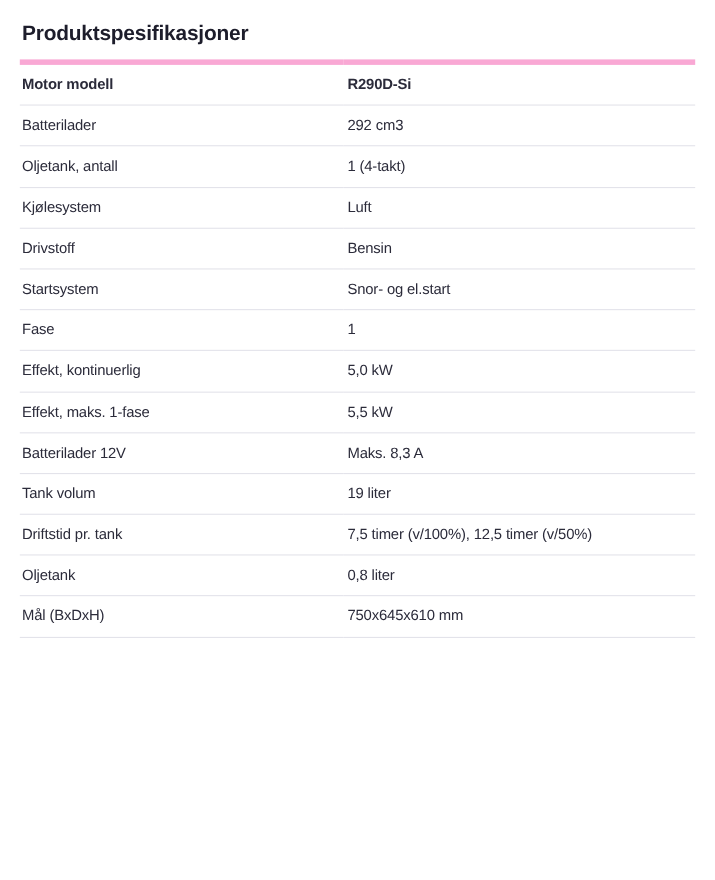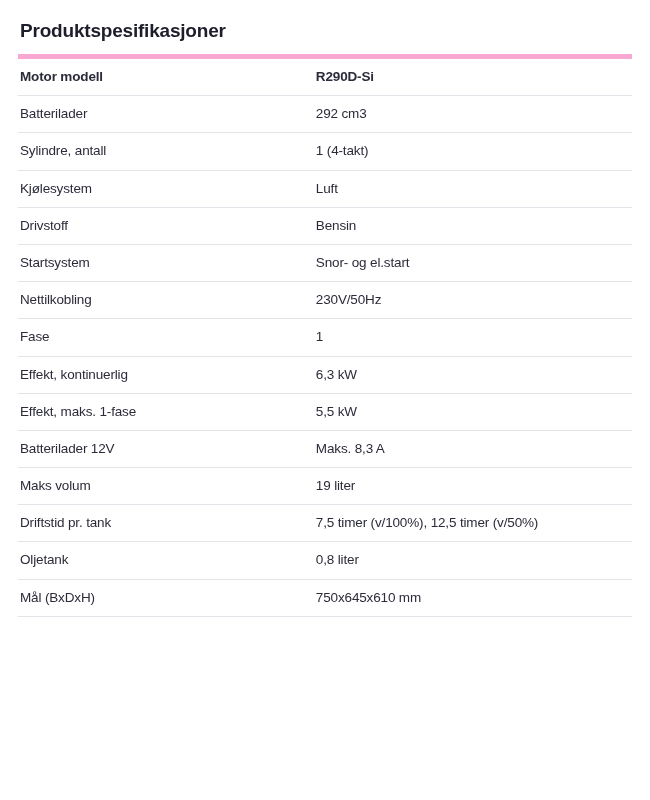--- a/index.html
+++ b/index.html
@@ -69,57 +69,53 @@
     <tbody>
         <tr>
           <td class="spec-label">Motor modell</td>
           <td class="spec-value">R290D-Si</td>
         </tr>
         <tr>
           <td class="spec-label">Batterilader</td>
           <td class="spec-value">292 cm3</td>
         </tr>
         <tr>
-          <td class="spec-label">Sylindre, antall</td>
+          <td class="spec-label">Oljetank, antall</td>
           <td class="spec-value">1 (4-takt)</td>
         </tr>
         <tr>
           <td class="spec-label">Kjølesystem</td>
           <td class="spec-value">Luft</td>
         </tr>
         <tr>
           <td class="spec-label">Drivstoff</td>
           <td class="spec-value">Bensin</td>
         </tr>
         <tr>
           <td class="spec-label">Startsystem</td>
           <td class="spec-value">Snor- og el.start</td>
         </tr>
         <tr>
-          <td class="spec-label">Nettilkobling</td>
-          <td class="spec-value">230V/50Hz</td>
-        </tr>
-        <tr>
           <td class="spec-label">Fase</td>
           <td class="spec-value">1</td>
         </tr>
         <tr>
           <td class="spec-label">Effekt, kontinuerlig</td>
-          <td class="spec-value">6,3 kW</td>
+          <td class="spec-value">5,0 kW</td>
         </tr>
         <tr>
           <td class="spec-label">Effekt, maks. 1-fase</td>
           <td class="spec-value">5,5 kW</td>
         </tr>
         <tr>
           <td class="spec-label">Batterilader 12V</td>
           <td class="spec-value">Maks. 8,3 A</td>
         </tr>
         <tr>
-          <td class="spec-label">Maks volum</td>
+          <td class="spec-label">Tank volum</td>
           <td class="spec-value">19 liter</td>
         </tr>
         <tr>
           <td class="spec-label">Driftstid pr. tank</td>
           <td class="spec-value">7,5 timer (v/100%), 12,5 timer (v/50%)</td>
         </tr>
         <tr>
           <td class="spec-label">Oljetank</td>
           <td class="spec-value">0,8 liter</td>
         </tr>

